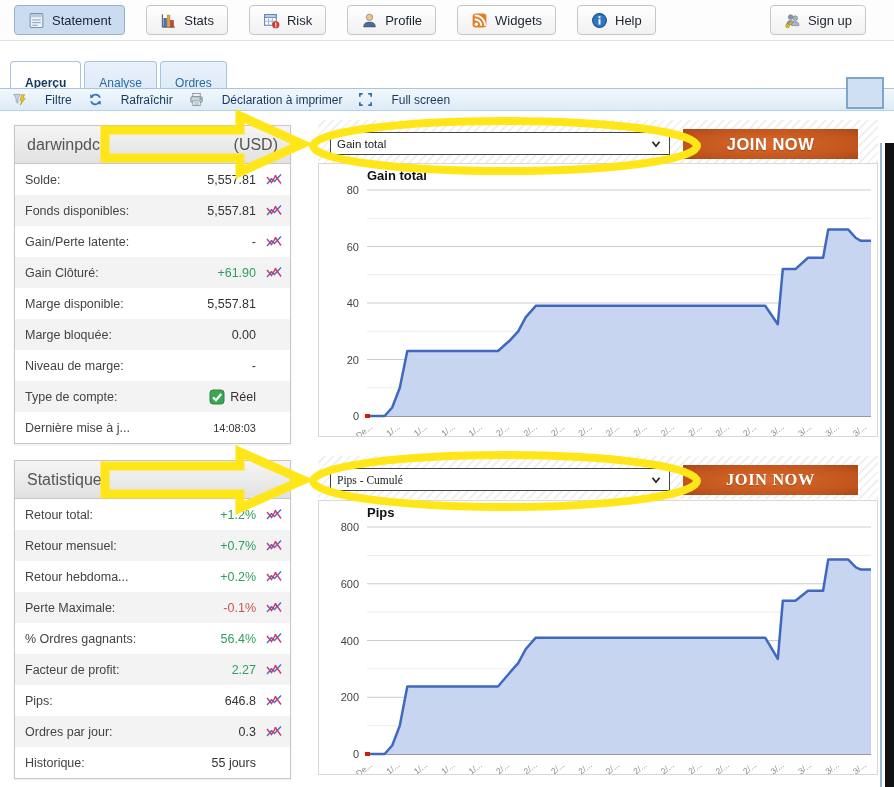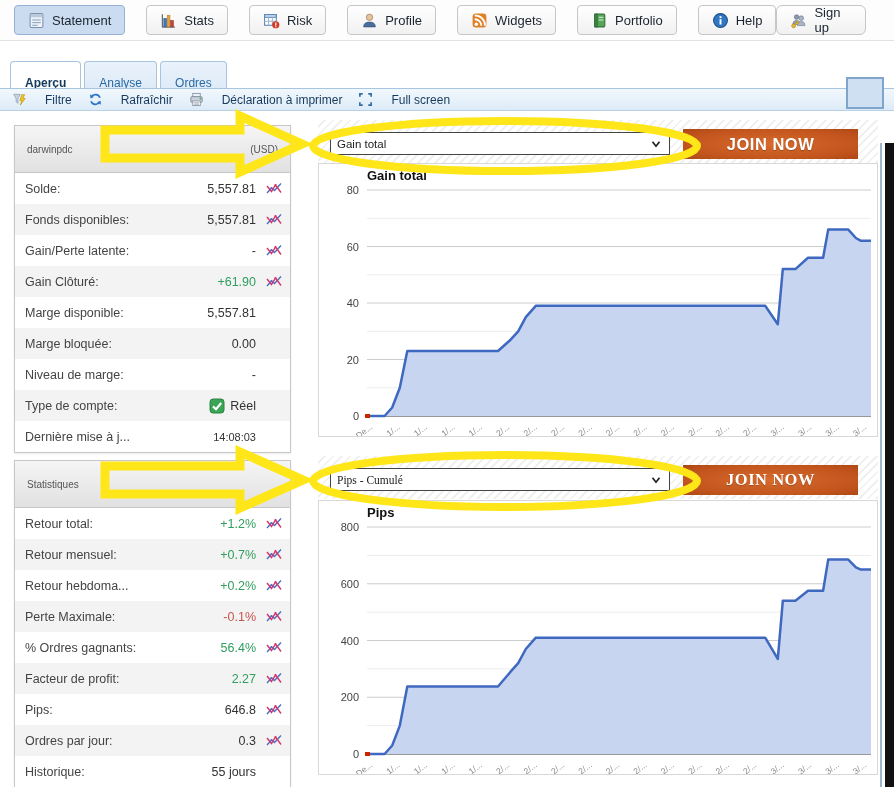--- a/index.html
+++ b/index.html
@@ -10,43 +10,43 @@
   
   .topbar { position:absolute; left:0; top:0; width:894px; height:41px;
     background:#fdfdfd; border-bottom:1px solid #e2e2e2; display:flex; align-items:center; }
   .topbtn { display:flex; align-items:center; gap:7px; height:30px; padding:0 13px;
     margin-left:21px; border:1px solid #c6c6c6; border-radius:4px;
     background:linear-gradient(#ffffff,#f1f1f1); font-size:13px; color:#1c2430; cursor:pointer; }
   .topbtn:first-child { margin-left:14px;text-align:center; }
   .topbtn.active { background:#cbdcf0; border-color:#93b2d3; }
   .topbtn .ic { width:17px; height:17px; display:inline-block; }
   .topbtn .ic svg { width:17px; height:17px; display:block; }
-  .signup { margin-left:auto; margin-right:28px;border-radius:6px; }
+  .signup { margin-left:auto; margin-right:28px; }
 
   
   .tabrow { position:absolute; left:10px; top:61px; height:43px; display:flex; gap:3px; }
   .tab { display:flex; align-items:center; padding:0 14px; font-size:12px; color:#2a69a4;
     background:linear-gradient(#eaf2fb,#d7e7f6); border:1px solid #a7c4e0;
     border-bottom:none; border-radius:4px 4px 0 0; cursor:pointer; }
   .tab.active { background:#fff; color:#13395f; font-weight:bold; }
 
   
   .subbar { position:absolute; left:0; top:88px; width:894px; height:23px;
     background:linear-gradient(#f2f8fd,#dcebf7); border-top:1px solid #a7c4e0;
     border-bottom:1px solid #b9cfe4; display:flex; align-items:center; padding-left:12px; }
   .subitem { display:flex; align-items:center; gap:18px; font-size:12px; color:#17395e;
     margin-right:16px; cursor:pointer; }
   .subitem .ic, .subitem .ic svg { width:15px; height:15px; display:block; }
 
   
   .panel { position:absolute; left:14px; width:277px; border:1px solid #c7c7c7;
     background:#fff; box-shadow:0 1px 2px rgba(0,0,0,0.08); }
-  .panel-hd { height:47px; background:linear-gradient(#f5f5f5,#e1e1e1);
+  .panel-hd { height:38px; background:linear-gradient(#f5f5f5,#e1e1e1);
     border-bottom:1px solid #c7c7c7; display:flex; align-items:center;
-    justify-content:space-between; padding:0 12px; font-size:10px; color:#555; }
+    justify-content:space-between; padding:0 12px; font-size:16px; color:#555; }
   .prow { height:31px; display:flex; align-items:center; padding:0 8px 0 10px; font-size:12.5px; }
   .prow:nth-child(even) { background:#f3f3f3; }
   .plabel { color:#444; }
   .pvalue { margin-left:auto; color:#333; display:flex; align-items:center; gap:5px; }
   .pvalue.green { color:#2f9e5e; }
   .pvalue.red   { color:#c9534e; }
   .pvalue.small { font-size:11px; }
   .picon { width:20px; margin-left:6px; display:flex; justify-content:flex-end; cursor:pointer; }
   .picon svg { width:16px; height:15px; display:block; }
   .chk svg { width:16px; height:16px; display:block; }
@@ -138,31 +138,20 @@
         <div class="topbtn">
     <span class="ic">
             <svg viewBox="0 0 16 16">
               <rect x="1.5" y="1.5" width="13" height="13" rx="3" fill="#e08028"></rect>
               <circle cx="5" cy="11.5" r="1.6" fill="#fff"></circle>
               <path d="M3.5 6.8 A6.2 6.2 0 0 1 9.7 13" fill="none" stroke="#fff" stroke-width="1.7"></path>
               <path d="M3.5 3.2 A9.8 9.8 0 0 1 13.3 13" fill="none" stroke="#fff" stroke-width="1.7"></path>
             </svg>
           </span>
     <span class="lbl">Widgets</span>
-  </div>
-        <div class="topbtn">
-    <span class="ic">
-            <svg viewBox="0 0 16 16">
-              <rect x="3.5" y="2" width="9.5" height="12" rx="1" fill="#57a657" stroke="#33703a"></rect>
-              <rect x="3.5" y="2" width="2.3" height="12" fill="#3f8a46" stroke="#33703a"></rect>
-              <line x1="7.2" y1="5" x2="11.6" y2="5" stroke="#d8eed8"></line>
-              <line x1="7.2" y1="7.5" x2="11.6" y2="7.5" stroke="#d8eed8"></line>
-            </svg>
-          </span>
-    <span class="lbl">Portfolio</span>
   </div>
         <div class="topbtn">
     <span class="ic">
             <svg viewBox="0 0 16 16">
               <circle cx="8" cy="8" r="6.5" fill="#2f77c4" stroke="#1d4f86"></circle>
               <rect x="7.1" y="6.8" width="1.8" height="5" fill="#fff"></rect>
               <rect x="7.1" y="3.9" width="1.8" height="1.9" fill="#fff"></rect>
             </svg>
           </span>
     <span class="lbl">Help</span>

